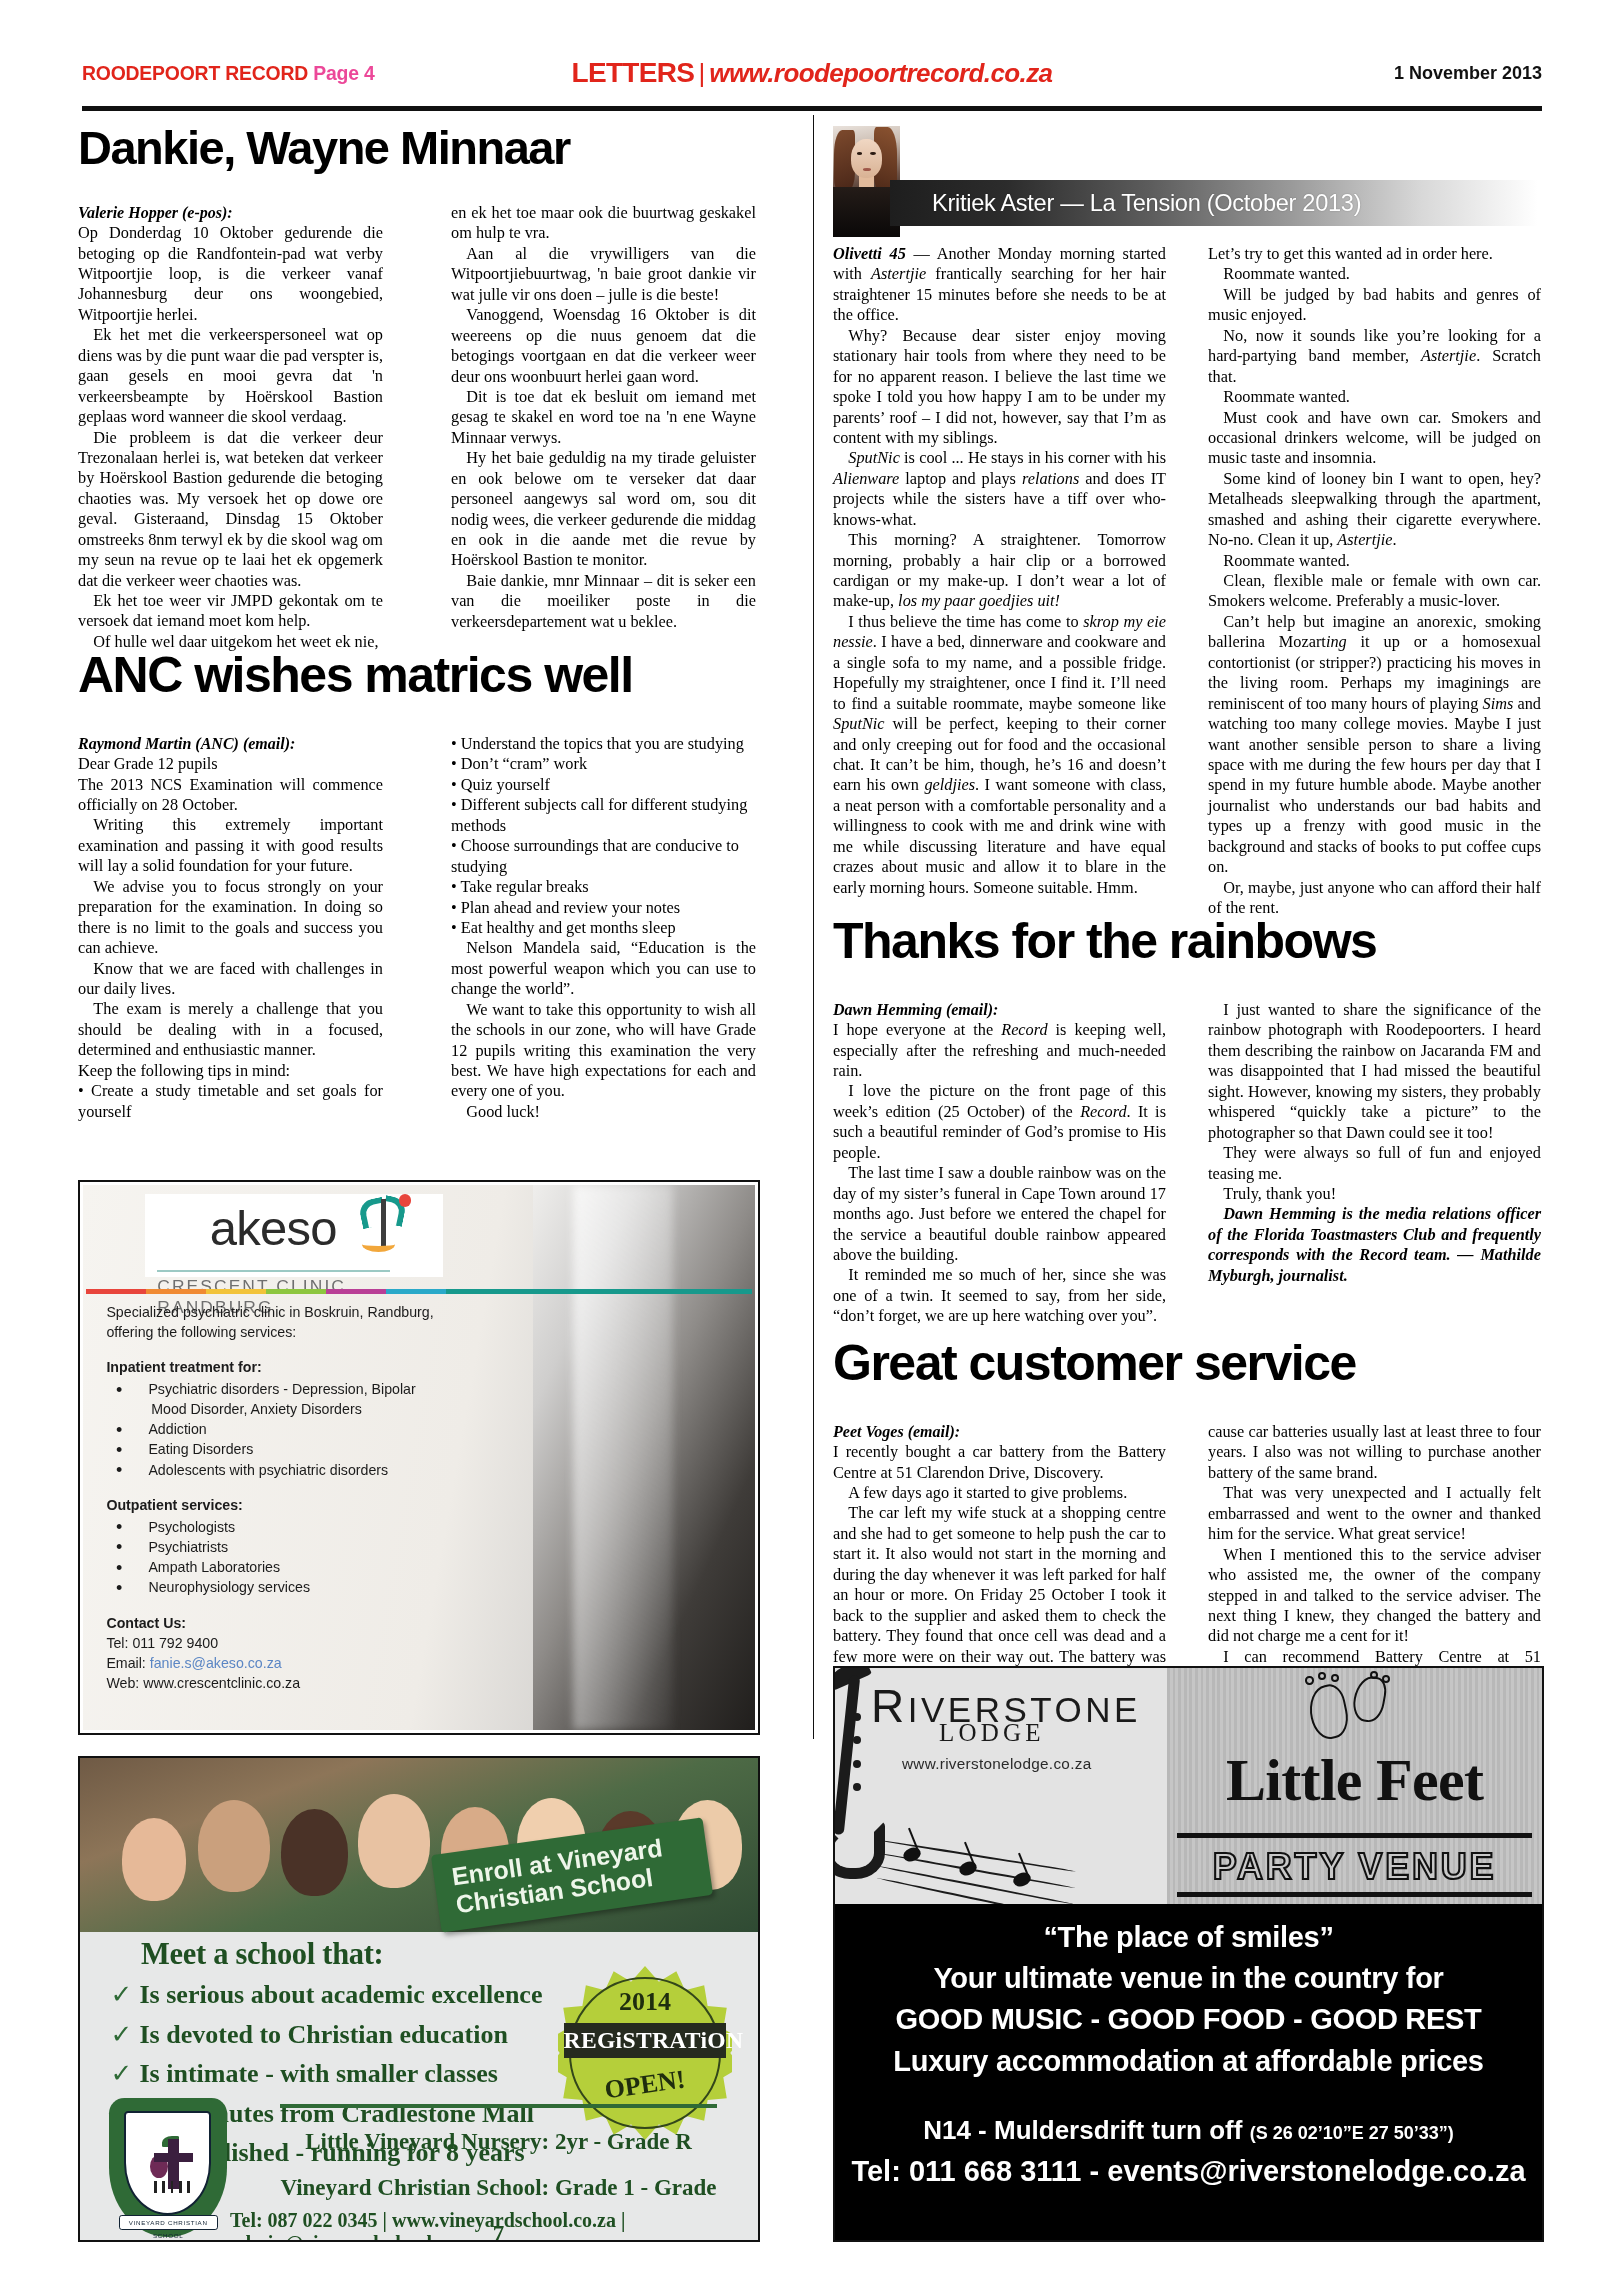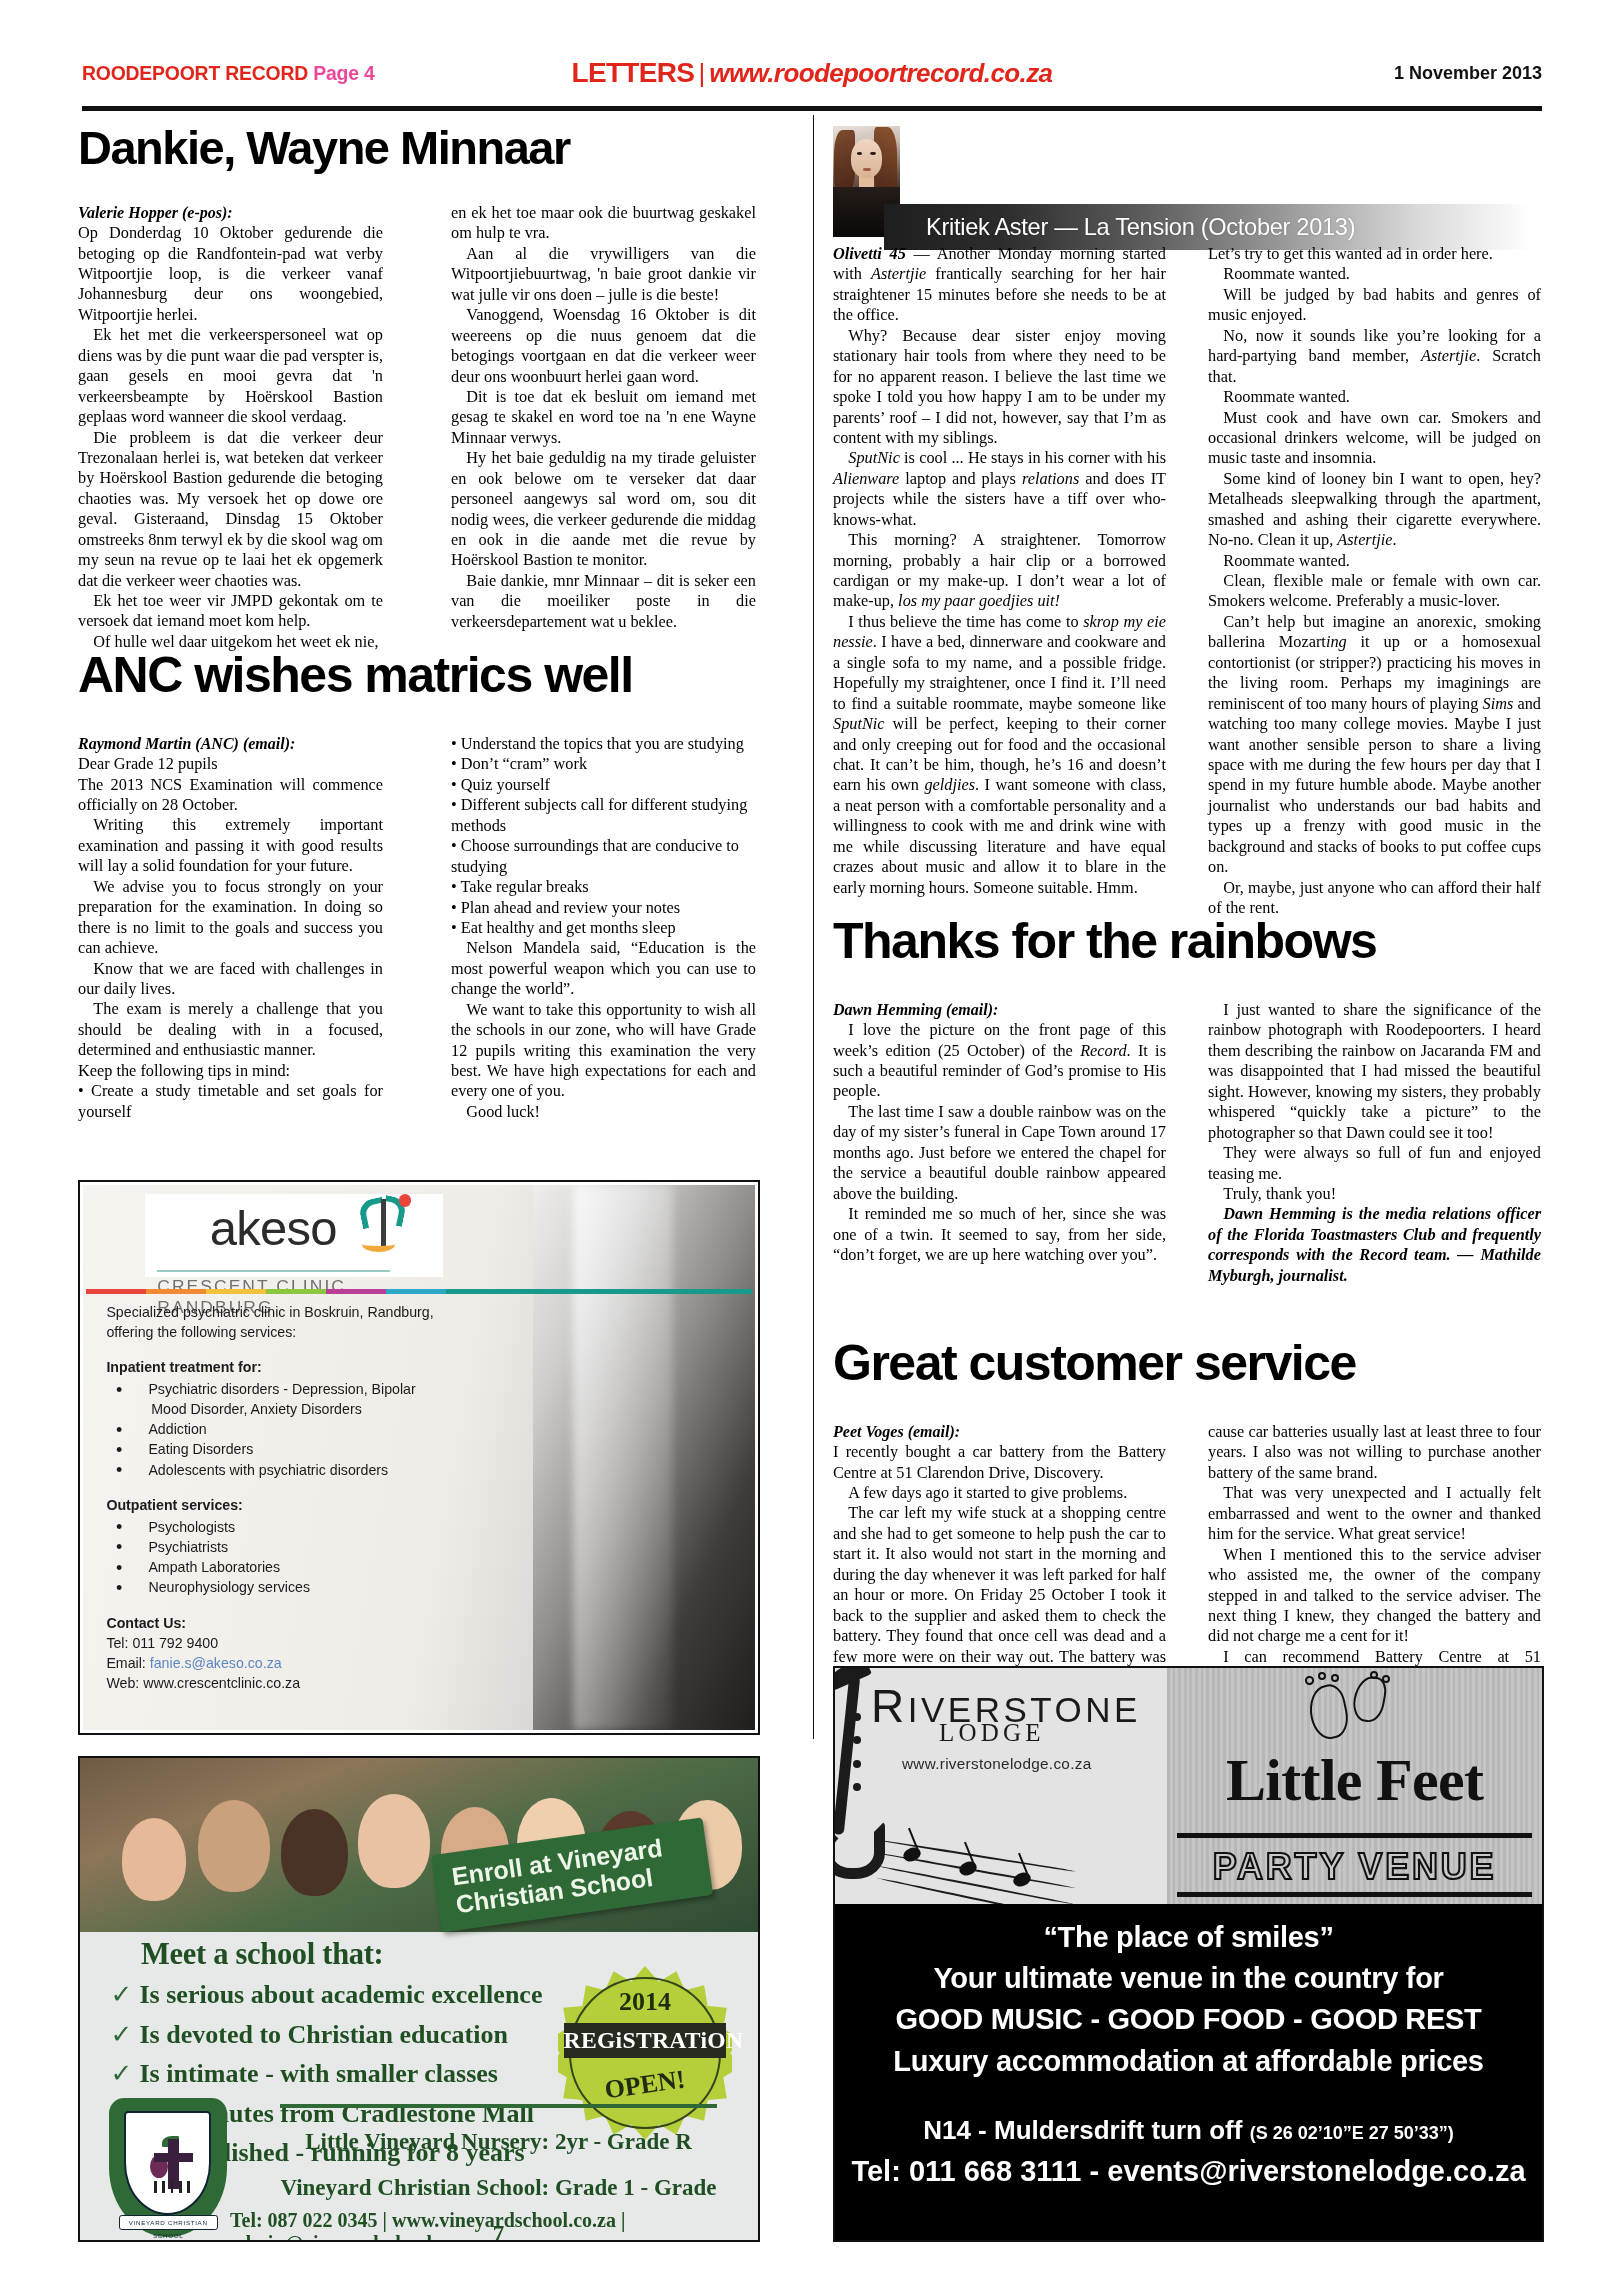--- a/index.html
+++ b/index.html
@@ -60,23 +60,23 @@
       background:linear-gradient(200deg,#8b5331,#4b2717); border-radius:10% 40% 20% 30%; }
   .aster-photo .face { position:absolute; left:18px; top:12.5px; width:30.5px; height:39px;
       background:linear-gradient(180deg,#f0d7c3,#d9b294); border-radius:48% 48% 45% 45%; }
   .aster-photo .eyeL { position:absolute; left:23.6px; top:26px; width:5.6px; height:2.8px; background:#2b1b12; border-radius:50%; }
   .aster-photo .eyeR { position:absolute; left:37px; top:26px; width:5.6px; height:2.8px; background:#2b1b12; border-radius:50%; }
   .aster-photo .mouth { position:absolute; left:30px; top:42px; width:8.3px; height:2.8px; background:#9e5748; border-radius:50%; }
   .aster-photo .body { position:absolute; left:0; bottom:0; width:67px; height:50px;
       background:linear-gradient(180deg,#241c18,#0a0808); }
   .aster-photo .neck { position:absolute; left:26px; top:49px; width:15.3px; height:15.3px; background:#e2bb9c; }
   .aster-bar {
-    position:absolute; height:46px; left:51px;
+    position:absolute; height:46px; left:57px;
     background:linear-gradient(90deg,#1e1e1e 0%,#2c2c2c 18%,#5c5c5c 40%,#9a9a9a 62%,#d8d8d8 82%,#ffffff 100%);
-    display:flex; align-items:center;margin-top:24px;
+    display:flex; align-items:center;
   }
   .aster-bar span {
     font-family:"Liberation Sans", sans-serif; font-size:23.6px; color:#ffffff;
     padding-left:42px; white-space:nowrap; letter-spacing:-0.3px;
     text-shadow:0 0 1.4px rgba(0,0,0,.35);
   }
 
   
   .akeso {
     position:absolute; border:2.1px solid #111; background:#ffffff; overflow:hidden;
@@ -435,20 +435,21 @@
       <p>Can’t help but imagine an anorexic, smoking ballerina Mozart<i>ing</i> it up or a homosexual contortionist (or stripper?) practicing his moves in the living room. Perhaps my imaginings are reminiscent of too many hours of playing <i>Sims</i> and watching too many college movies. Maybe I just want another sensible person to share a living space with me during the few hours per day that I spend in my future humble abode. Maybe another journalist who understands our bad habits and types up a frenzy with good music in the background and stacks of books to put coffee cups on.</p>
       <p>Or, maybe, just anyone who can afford their half of the rent.</p>
     </div>
   </div>
 
   <h1 class="head" style="left:833px; top:918px; position:absolute; font-size:50px;">Thanks for the rainbows</h1>
 
   <div class="txtcol" style="left:833px; top:1000px; width:333px;">
     <div class="byline">Dawn Hemming (email):</div>
     <div class="body-txt">
+      <p class="noind">I hope everyone at the <i>Record</i> is keeping well, especially after the refreshing and much-needed rain.</p>
       <p>I love the picture on the front page of this week’s edition (25 October) of the <i>Record</i>. It is such a beautiful reminder of God’s promise to His people.</p>
       <p>The last time I saw a double rainbow was on the day of my sister’s funeral in Cape Town around 17 months ago. Just before we entered the chapel for the service a beautiful double rainbow appeared above the building.</p>
       <p>It reminded me so much of her, since she was one of a twin. It seemed to say, from her side, “don’t forget, we are up here watching over you”.</p>
     </div>
   </div>
 
   <div class="txtcol" style="left:1208px; top:1000px; width:333px;">
     <div class="body-txt">
       <p>I just wanted to share the significance of the rainbow photograph with Roodepoorters. I heard them describing the rainbow on Jacaranda FM and was disappointed that I had missed the beautiful sight. However, knowing my sisters, they probably whispered “quickly take a picture” to the photographer so that Dawn could see it too!</p>
       <p>They were always so full of fun and enjoyed teasing me.</p>

